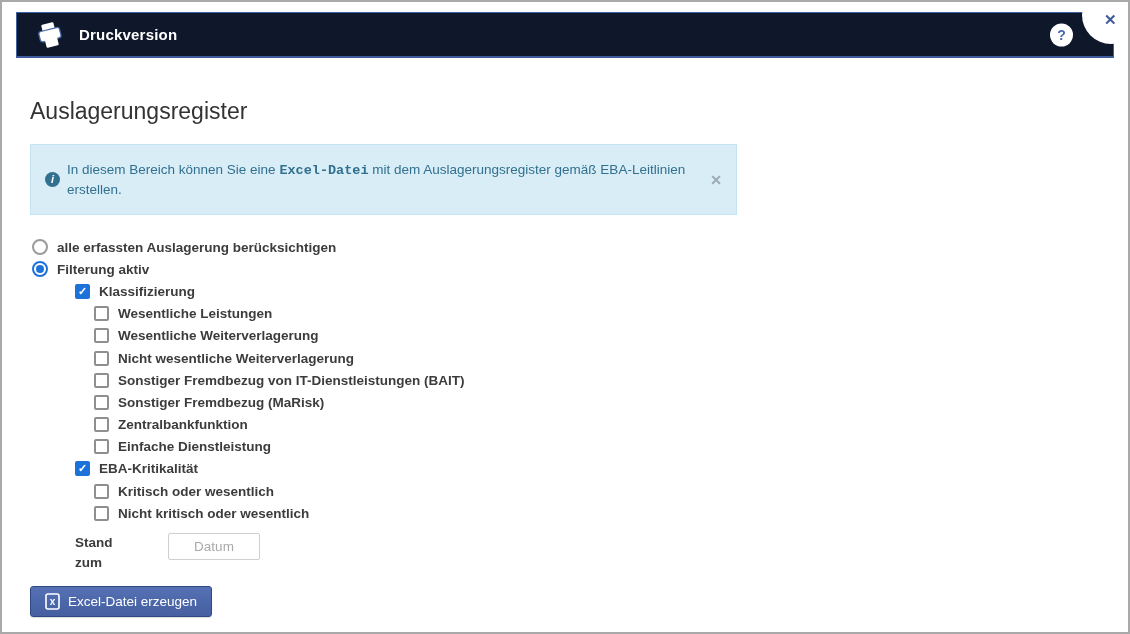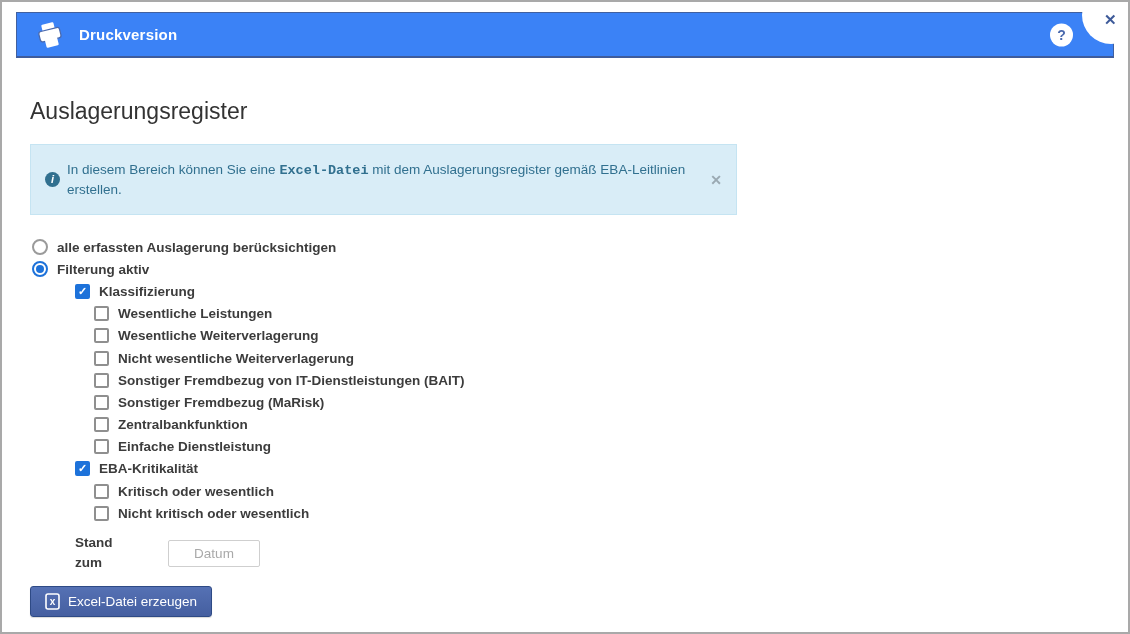--- a/index.html
+++ b/index.html
@@ -8,21 +8,21 @@
     font-family:"Liberation Sans", sans-serif;
     background:#ffffff;
     border:2px solid #a9a9a9;
     position:relative;
     overflow:hidden;
   }
 
   
   .titlebar {
     position:absolute; top:10px; left:14px; right:14px; height:46px;
-    background:#3b82f6;
+    background:#0f172a;
     border:1px solid #41609f;
     border-bottom:2px solid #3f5c9c;
     display:flex; align-items:center;
     padding:0 16px;
     z-index:1;
   }
   .titlebar .printer { width:34px; height:30px; margin-right:12px; flex:0 0 auto; }
   .titlebar .tb-title { color:#fff; font-size:15px; font-weight:bold; letter-spacing:.2px; }
 
   .help-btn {
@@ -106,21 +106,21 @@
     border:2px solid #8f8f8f; background:#fff;
     flex:0 0 auto; cursor:pointer;
     display:flex; align-items:center; justify-content:center;
   }
   .cb.checked { border-color:#1d72da; background:#1d72da; }
   .cb.checked::after {
     content:"\2713"; color:#fff; font-size:11px; font-weight:bold; line-height:1;
   }
 
   
-  .date-row { margin-top:9px; display:flex; align-items:center; }
+  .date-row { margin-top:9px; display:flex; align-items:flex-start; }
   .date-row .date-label {
     margin-left:45px; width:62px;
     font-size:13.5px; font-weight:bold; color:#3c3c3c; line-height:20px;
   }
   .date-input {
     margin-left:31px; width:92px; height:27px;
     border:1px solid #cfcfcf; border-radius:2px;
     text-align:center; font-size:13.5px; color:#be185d;
     font-family:"Liberation Sans", sans-serif;
     outline:none;

